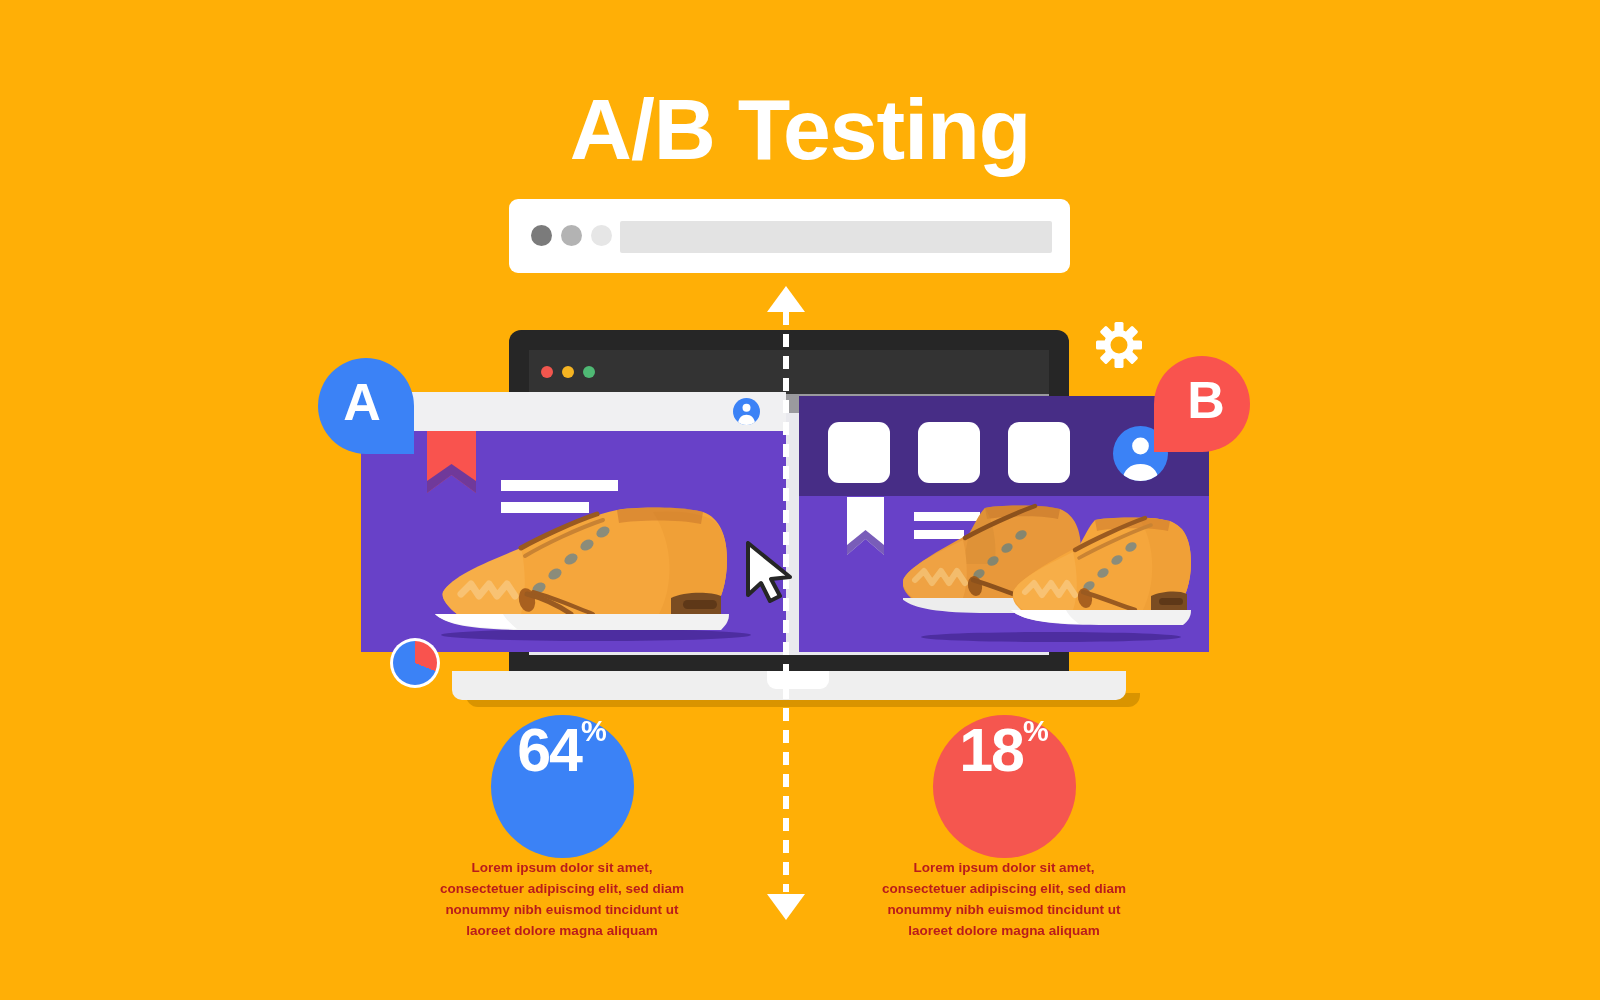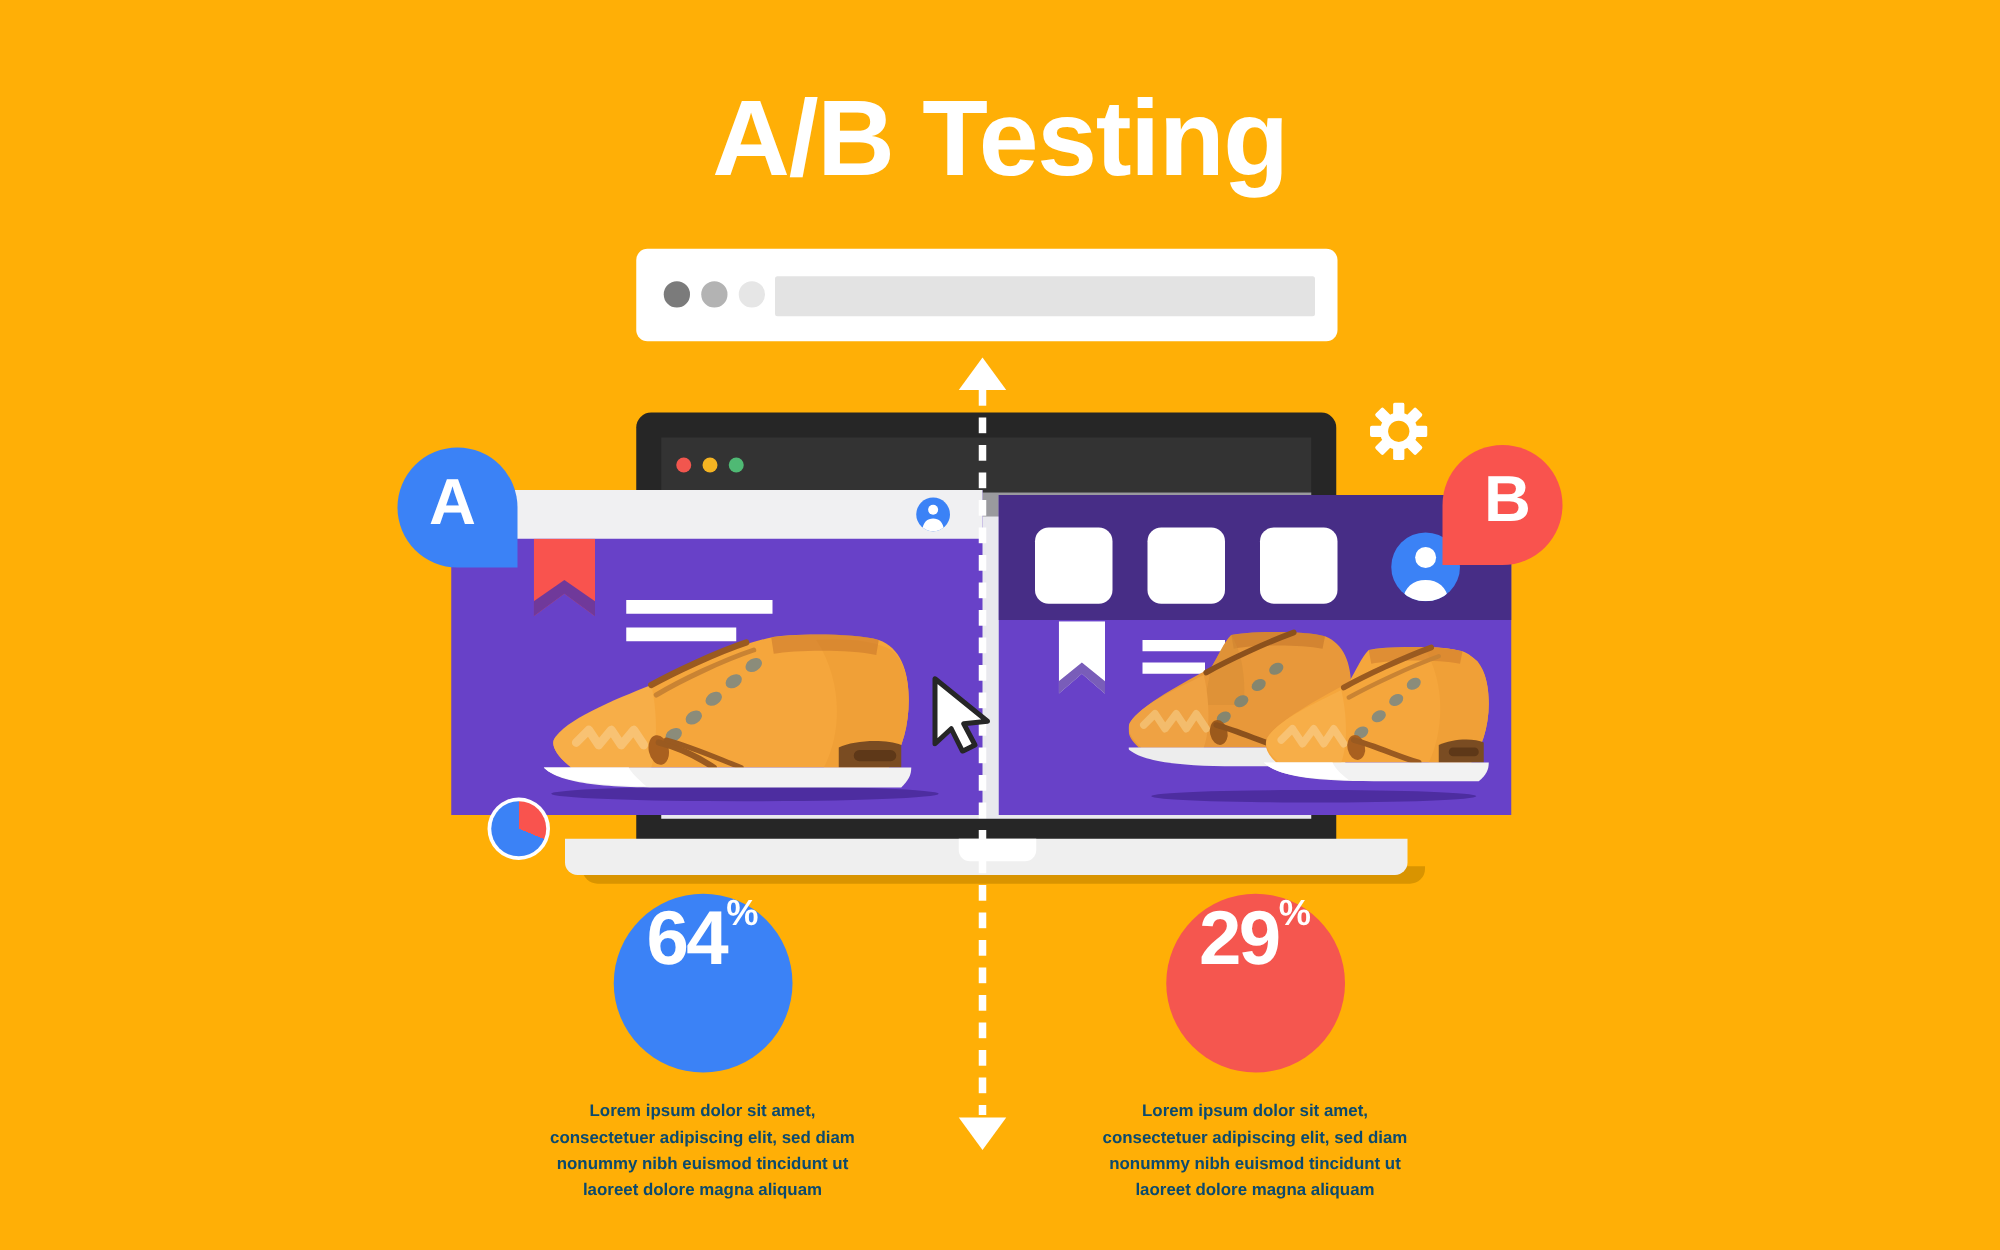--- a/index.html
+++ b/index.html
@@ -13,21 +13,21 @@
     height: 1000px;
     background: var(--bg, #FFAF06);
     overflow: hidden;
     font-family: "Liberation Sans", sans-serif;
   }
 
   
   #title {
     position: absolute;
     left: 0; right: 0;
-    top: 68px;
+    top: 86px;
     text-align: center;
     font-size: 86px;
     font-weight: bold;
     color: #FFFFFF;
     letter-spacing: -1px;
     line-height: 1;
     user-select: none;
   }
 
   
@@ -335,25 +335,24 @@
   .stat .bubble .num {
     font-size: 61px;
     font-weight: bold;
     letter-spacing: -2px;
   }
   .stat .bubble .pct {
     font-size: 29px;
     font-weight: bold;
   }
   .stat .caption {
-    margin-top: 21px;
     font-size: 13.5px;
     font-weight: bold;
     line-height: 1.55;
-    color: #0c4a6e;
+    color: #b91c1c;
     padding: 0 14px;
   }
   #statA { left: 422px; top: 715px; }
   #statB { left: 864px; top: 715px; }
   #statA .bubble { background: #3B82F6; }
   #statB .bubble { background: #F5564F; }
 </style>
 </head>
 <body>
 
@@ -554,19 +553,19 @@
   <div class="stat" id="statA">
     <div class="bubble">
       <span class="num">64</span>
       <span class="pct">%</span>
     </div>
     <div class="caption">Lorem ipsum dolor sit amet, consectetuer adipiscing elit, sed diam nonummy nibh euismod tincidunt ut laoreet dolore magna aliquam</div>
   </div>
 
   <div class="stat" id="statB">
     <div class="bubble">
-      <span class="num">29</span>
+      <span class="num">18</span>
       <span class="pct">%</span>
     </div>
     <div class="caption">Lorem ipsum dolor sit amet, consectetuer adipiscing elit, sed diam nonummy nibh euismod tincidunt ut laoreet dolore magna aliquam</div>
   </div>
 
 </div>
 
 </body></html>

